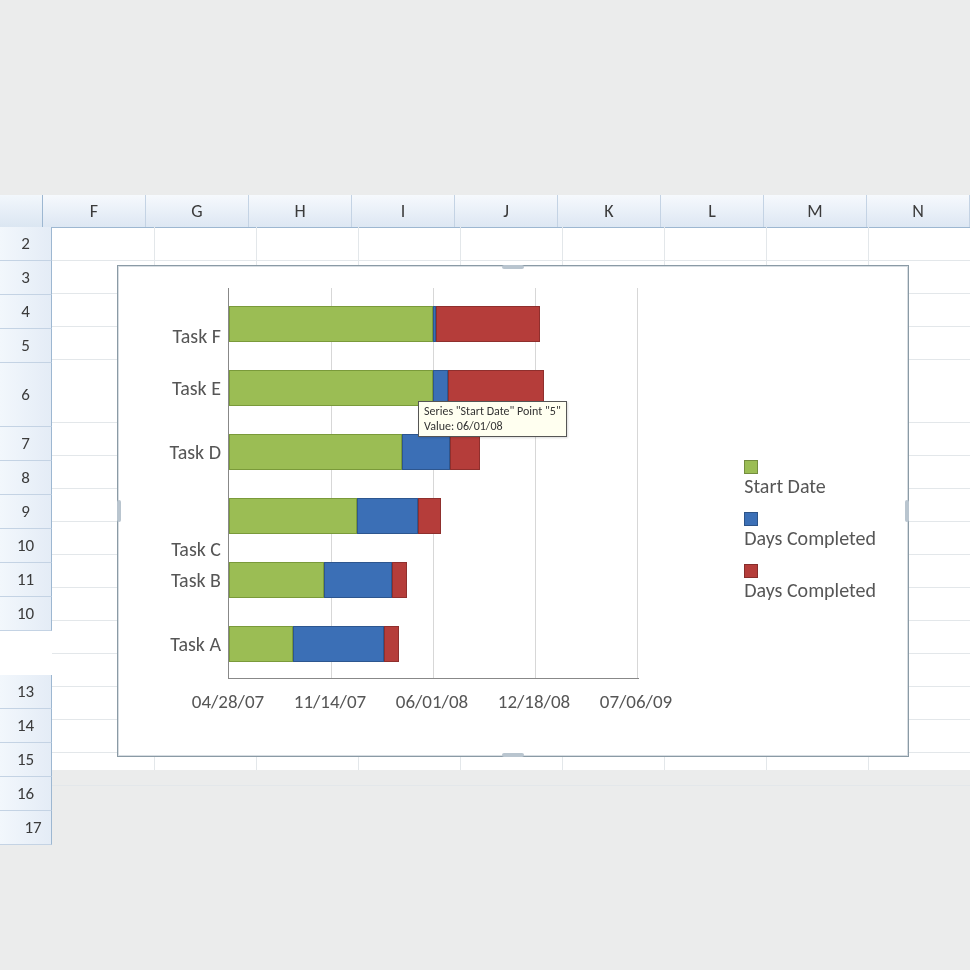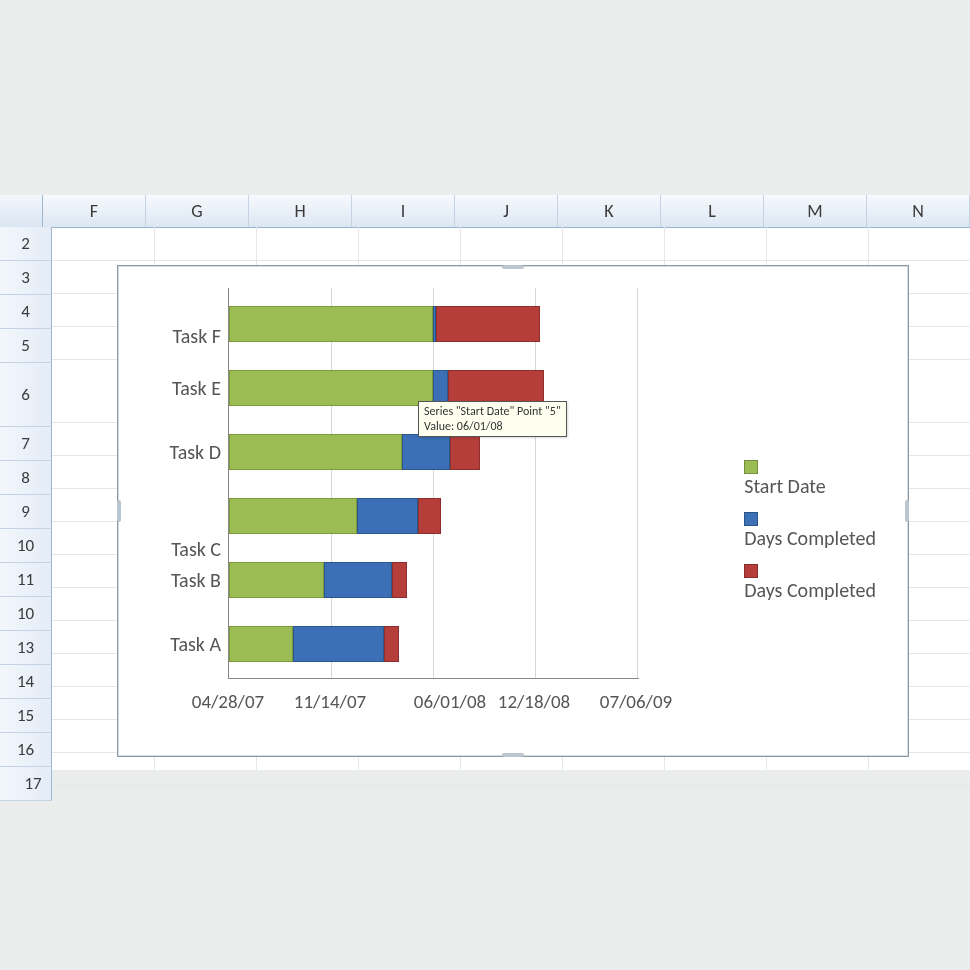--- a/index.html
+++ b/index.html
@@ -195,21 +195,21 @@
       <div class="row-h" style="height: 33px;">3</div>
       <div class="row-h" style="height: 33px;">4</div>
       <div class="row-h" style="height: 33px;">5</div>
       <div class="row-h" style="height: 63px;">6</div>
       <div class="row-h" style="height: 33px;">7</div>
       <div class="row-h" style="height: 33px;">8</div>
       <div class="row-h" style="height: 33px;">9</div>
       <div class="row-h" style="height: 33px;">10</div>
       <div class="row-h" style="height: 33px; text-align: center;">11</div>
       <div class="row-h" style="height: 33px;">10</div>
-      <div class="row-h" style="height: 33px;">13</div>
+      <div class="row-h" style="height: 33px; margin-top: 44px;">13</div>
       <div class="row-h" style="height: 33px;">14</div>
       <div class="row-h" style="height: 33px;">15</div>
       <div class="row-h" style="height: 33px;">16</div>
       <div class="row-h" style="height: 33px; padding-left: 15px;">17</div>
     </div>
   <div class="grid-lines-v">
       <div class="v" style="left: 102px;"></div>
       <div class="v" style="left: 204px;"></div>
       <div class="v" style="left: 306px;"></div>
       <div class="v" style="left: 408px;"></div>
@@ -295,21 +295,21 @@
       <span>Days Completed</span>
     </div>
   </div>
 
   <div class="tooltip">
     <div>Series "Start Date" Point "5"</div>
     <div>Value: 06/01/08</div>
   </div>
 <div class="x-label" style="left: 110px;">04/28/07</div>
     <div class="x-label" style="left: 212px;">11/14/07</div>
-    <div class="x-label" style="left: 332px;">06/01/08</div>
+    <div class="x-label" style="left: 314px;">06/01/08</div>
     <div class="x-label" style="left: 416px;">12/18/08</div>
     <div class="x-label" style="left: 518px;">07/06/09</div>
     <div class="y-label" style="top: 58px;">Task F</div>
     <div class="y-label" style="top: 110px;">Task E</div>
     <div class="y-label" style="top: 174px;">Task D</div>
     <div class="y-label" style="top: 240px; margin-top: 31px;">Task C</div>
     <div class="y-label" style="top: 302px;">Task B</div>
     <div class="y-label" style="top: 366px;">Task A</div>
   </div>
 

